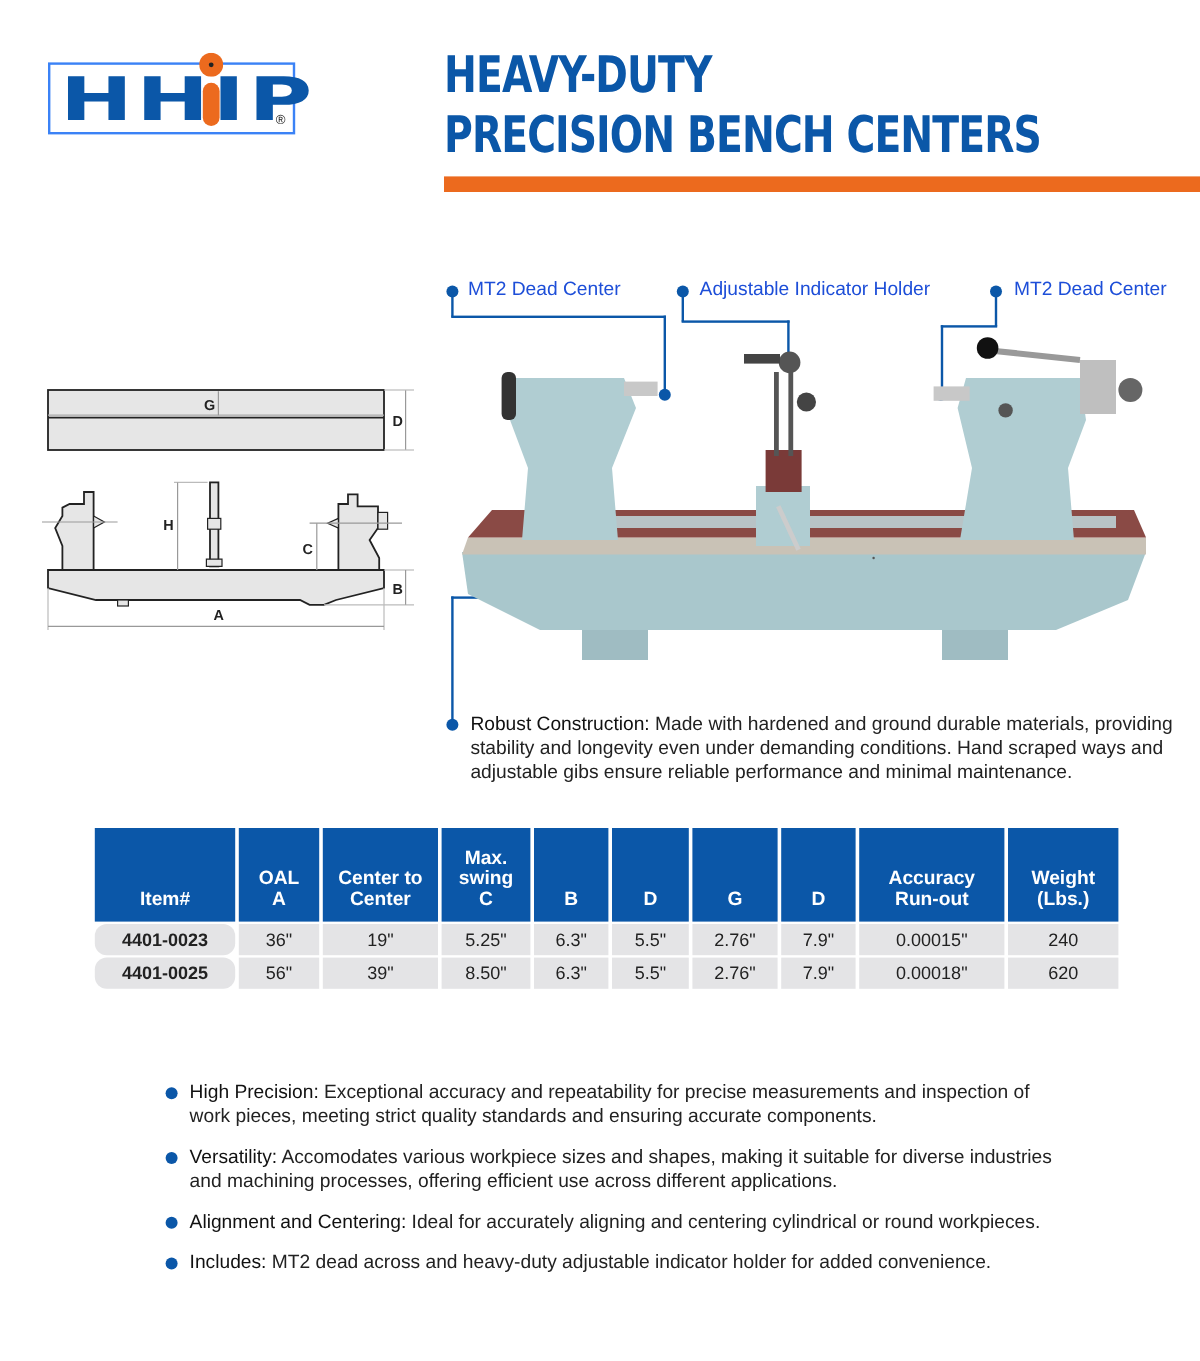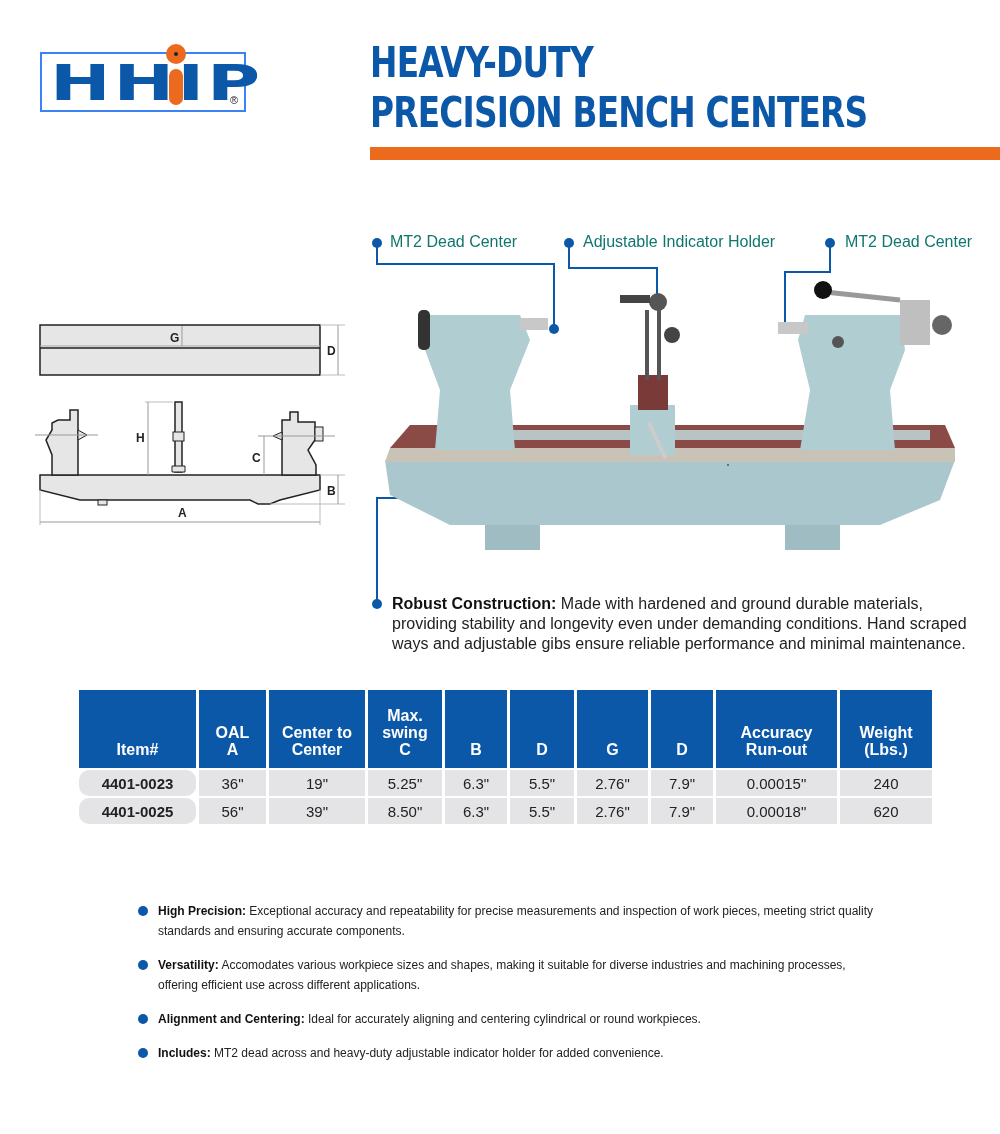--- a/index.html
+++ b/index.html
@@ -9,38 +9,38 @@
   #logo { left: 40px; top: 52px; width: 206px; height: 60px; border: 2px solid #3b82f6; }
   #logo .letters { position: absolute; left: 8px; top: 4px; font-family: "DejaVu Sans", sans-serif; font-weight: bold; font-size: 50px; letter-spacing: 2px; color: #0b57a8; line-height: 50px; transform: scaleX(1.45); transform-origin: left top; }
   #logo .i-bar { position: absolute; left: 127px; top: 15px; width: 14px; height: 36px; background: #ec6a1e; border-radius: 7px; }
   #logo .gear { position: absolute; left: 124px; top: -10px; width: 20px; height: 20px; background: #ec6a1e; border-radius: 50%; border: 3px dotted #ec6a1e; }
   #logo .gear::after { content: ""; position: absolute; left: 5px; top: 5px; width: 4px; height: 4px; background: #222; border-radius: 50%; }
   #logo .reg { position: absolute; right: 6px; bottom: 4px; font-size: 11px; color: #222; }
   
   #title { left: 370px; top: 38px; font-family: "DejaVu Sans", sans-serif; font-weight: bold; color: #0b57a8; font-size: 42px; line-height: 50px; letter-spacing: -1px; transform: scaleX(0.78); transform-origin: left top; white-space: nowrap; }
   #title-bar { left: 370px; top: 147px; width: 630px; height: 13px; background: #ec6a1e; }
   
-  .callout { font-size: 16px; color: #0f766e; white-space: nowrap; }
+  .callout { font-size: 16px; color: #1d4ed8; white-space: nowrap; }
   .dot { width: 10px; height: 10px; background: #0b57a8; border-radius: 50%; }
   .line { background: #0b57a8; }
   
   #diagram { left: 30px; top: 310px; width: 330px; height: 220px; }
   
   #photo { left: 380px; top: 280px; width: 580px; height: 290px; }
   
   #robust { left: 392px; top: 594px; width: 600px; font-size: 16px; line-height: 20px; color: #222; }
-  b.lead { font-weight: bold; color: #111; }
+  b.lead { font-weight: normal; color: #111; }
   
   #spec-table { left: 76px; top: 688px; border-collapse: separate; border-spacing: 3px 2px; font-size: 15px; }
   #spec-table th { background: #0b57a8; color: #fff; font-weight: bold; font-size: 16px; line-height: 17px; vertical-align: bottom; padding: 0 4px 10px 4px; height: 78px; text-align: center; }
   #spec-table td { height: 26px; text-align: center; color: #222; padding: 0 4px; }
   #spec-table tr.shade td { background: #e4e4e6; }
   #spec-table td.item { font-weight: bold; border-radius: 10px; }
   
-  .bullet { left: 138px; width: 740px; font-size: 12px; line-height: 20px; }
+  .bullet { left: 138px; width: 740px; font-size: 16px; line-height: 20px; }
   .bullet .dot { position: absolute; left: 0; top: 5px; }
   .bullet .txt { margin-left: 20px; display: block; }
 </style>
 </head>
 <body>
 
 <div id="logo" class="abs">
   <div class="letters">HHIP</div>
   <div class="i-bar"></div>
   <div class="gear"></div>

